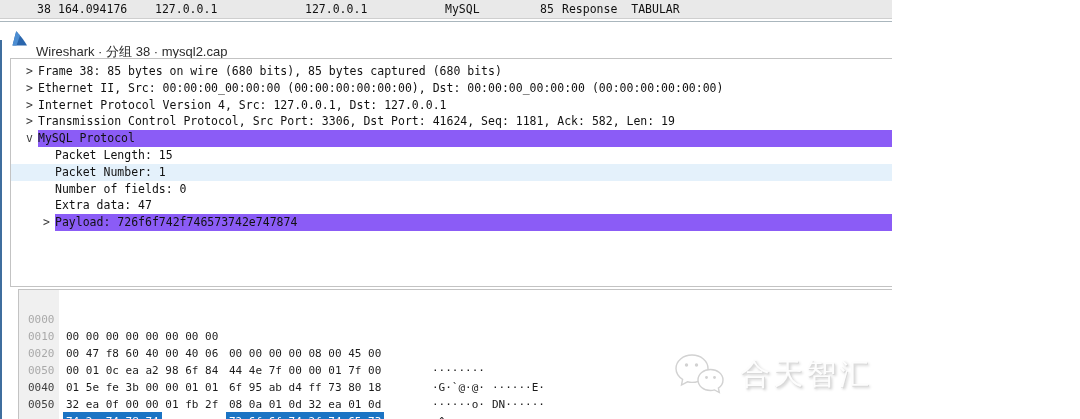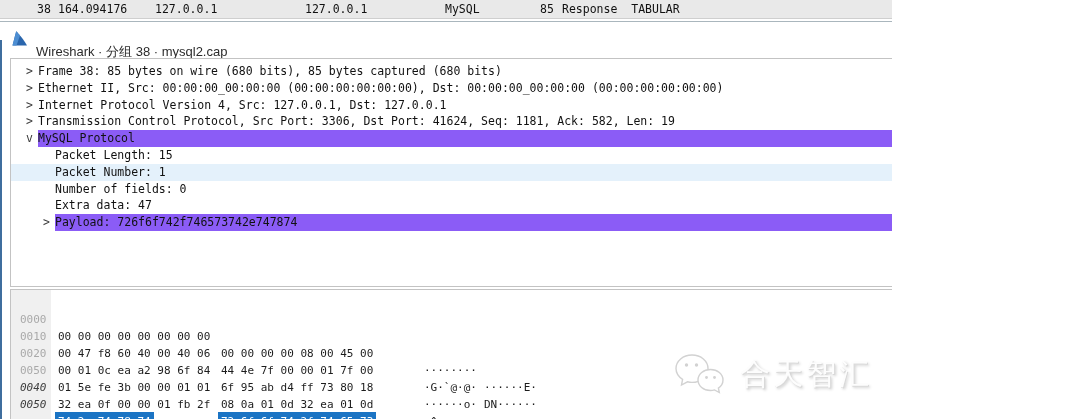--- a/index.html
+++ b/index.html
@@ -55,29 +55,29 @@
   .trow .exp { width:17px; text-align:center; color:#3d3d3d; flex:none; }
   .trow .txt { flex:1; }
   .lv0 { padding-left:10px; }
   .lv1 { padding-left:44px; }
   .lv1e { padding-left:27px; }
   .hl-yellow { background:#8b5cf6; }
   .row-hover { background:#e4f1fb; }
 
   
   .hex-pane {
-    position:absolute; left:10px; top:289px; width:1052px; height:130px;
+    position:absolute; left:18px; top:289px; width:1052px; height:130px;
     border:1px solid #c3c3c3; border-bottom:none; background:#fff;
     font-size:11px; color:#1c1c1c; overflow:hidden;
   }
   .offcol { position:absolute; left:0; top:0; bottom:0; width:40px; background:#f0f0f0; }
   .hrow { position:relative; height:17px; line-height:17px; white-space:pre; }
   .hrow-first { margin-top:4px; }
   .off { position:absolute; left:9px;  color:#a9a9a9; }
-  .off.dark { color:#3f3f3f;font-style:italic; }
+  .off.dark { color:#3f3f3f; }
   .h1 { position:absolute; left:47px; }
   .h2 { position:absolute; left:210px; }
   .a1 { position:absolute; left:413px; }
   .a2 { position:absolute; left:473px; }
   .sel { background:#1b74c4; color:#fff; padding:1px 3px; margin:-1px -3px; }
 
   
   .wm { position:absolute; right:20px; bottom:22px; display:flex; align-items:center; gap:9px; }
   .wm-text {
     font-family:"DejaVu Sans", sans-serif; font-size:30px; letter-spacing:3px;

